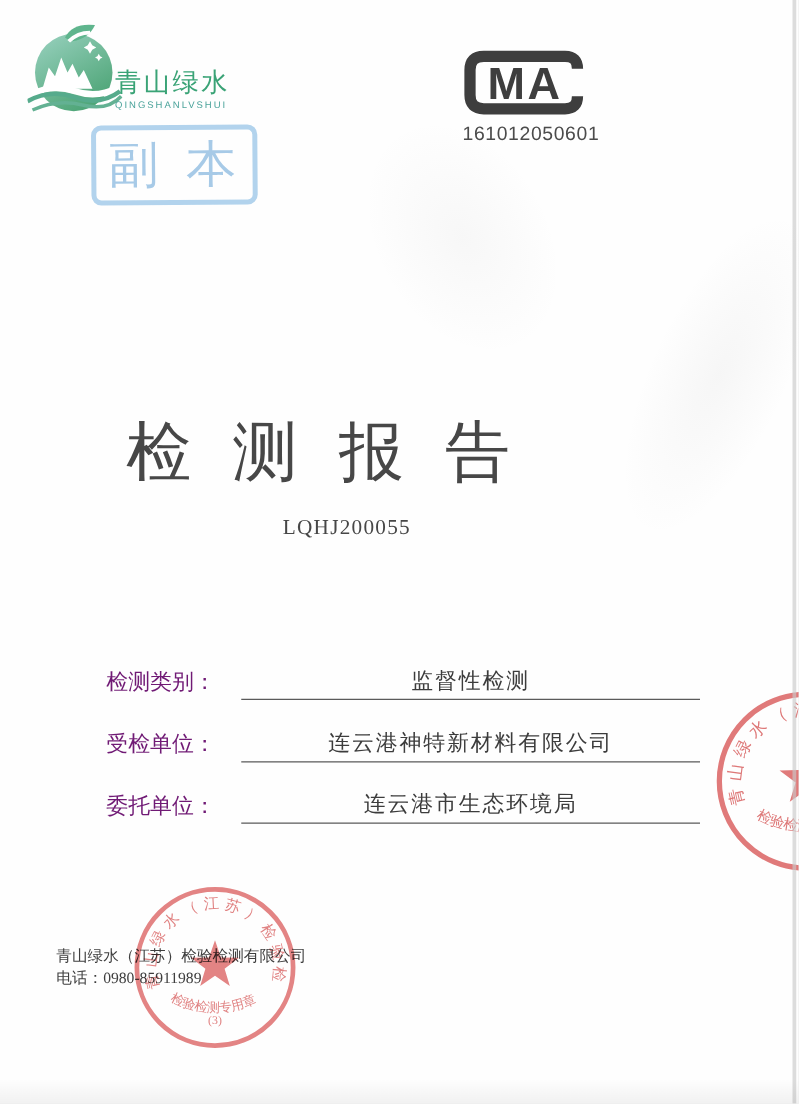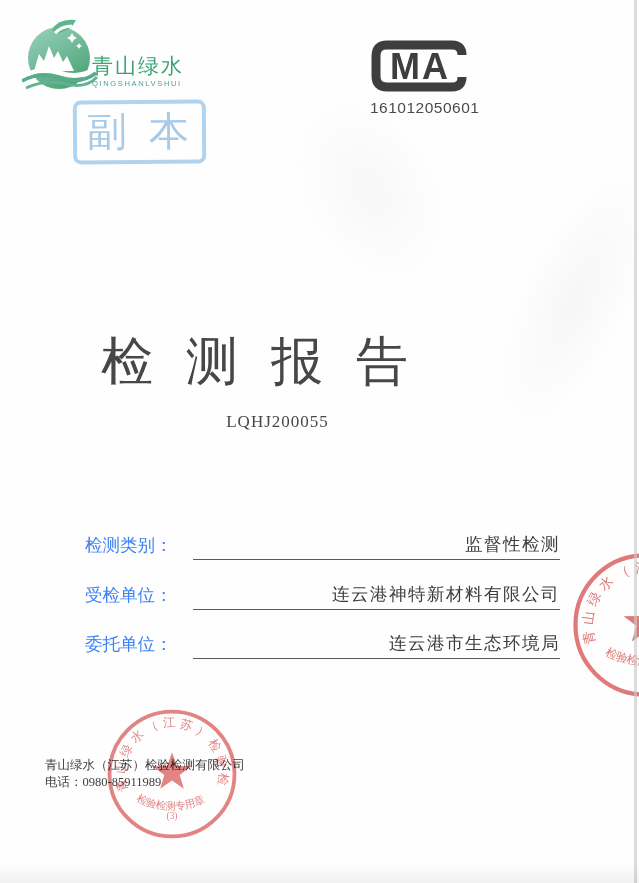--- a/index.html
+++ b/index.html
@@ -28,23 +28,23 @@
     font-family:"Liberation Sans","DejaVu Sans",sans-serif;font-size:15.5px;
     letter-spacing:.5px;color:#4b4b4b;white-space:nowrap;}
   
   .title{position:absolute;left:0;top:327px;width:509px;margin:0;text-align:center;
     font-size:52px;font-weight:400;letter-spacing:33px;padding-left:33px;box-sizing:border-box;
     color:#474747;white-space:nowrap;}
   .report-no{position:absolute;left:0;top:412px;width:555px;text-align:center;
     font-size:17px;letter-spacing:1px;color:#474747;}
   
   .field-row{position:absolute;left:0;width:639px;height:28px;}
-  .field-label{position:absolute;left:85px;bottom:3px;font-size:17.5px;color:#3b82f6;white-space:nowrap;}
+  .field-label{position:absolute;left:85px;bottom:3px;font-size:17.5px;color:#701a75;white-space:nowrap;}
   .field-line{position:absolute;left:193px;bottom:0;width:367px;
-    border-bottom:1.5px solid #5a5a5a;text-align:right;padding-bottom:3px;
+    border-bottom:1.5px solid #5a5a5a;text-align:center;padding-bottom:3px;
     font-size:17.5px;letter-spacing:1.5px;color:#3c3c3c;white-space:nowrap;}
   
   .footer{position:absolute;left:45px;top:757px;font-size:12.5px;line-height:17px;color:#3e3e3e;}
   .footer div{white-space:nowrap;}
   
   .seal{position:absolute;mix-blend-mode:multiply;}
   .seal-left{left:101px;top:703px;opacity:.78;}
   .seal-right{left:566px;top:546px;opacity:.85;}
   .seal-ring{fill:none;stroke:#dc6262;stroke-width:4;}
   .seal-star{fill:#dc6262;}

